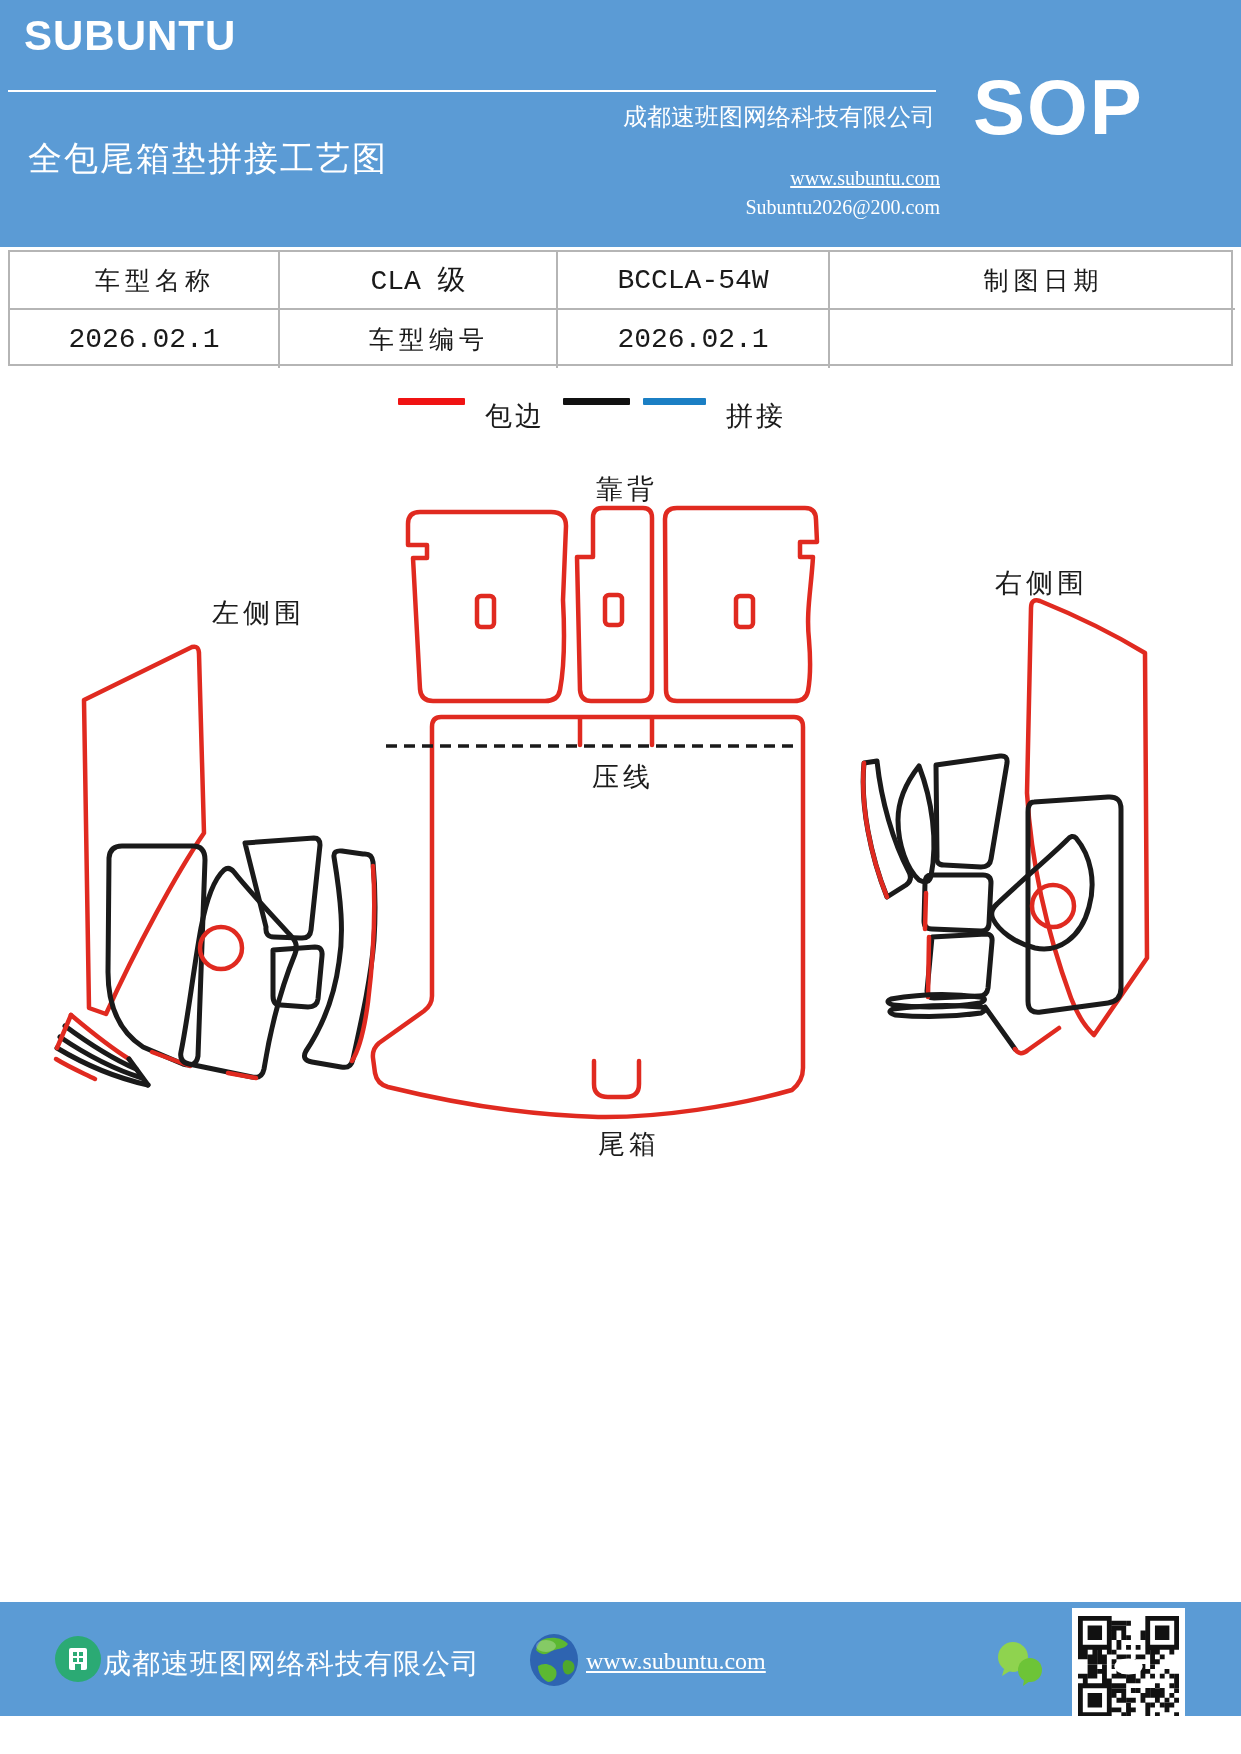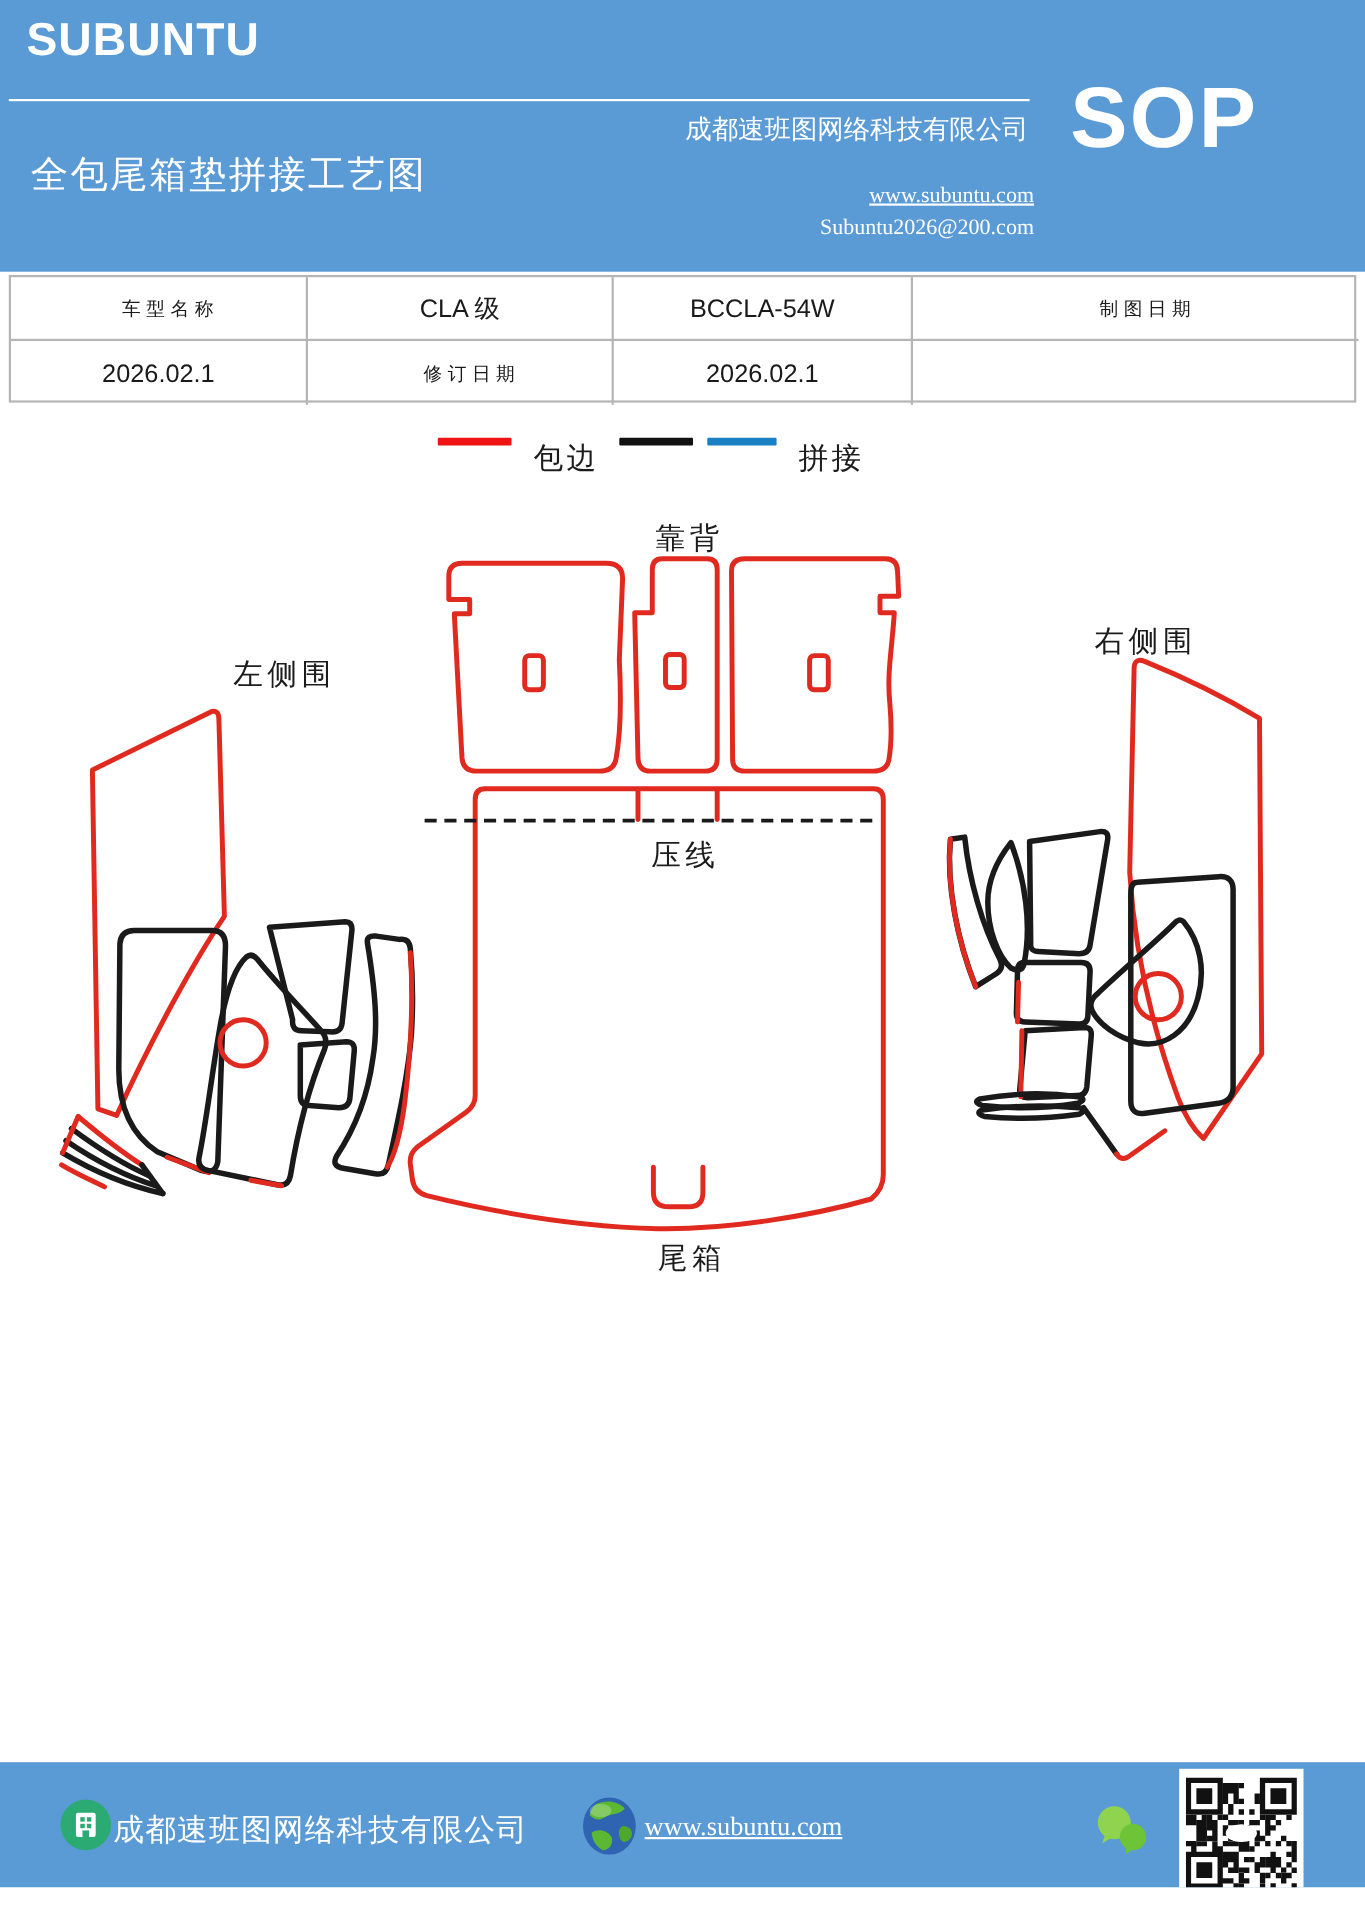--- a/index.html
+++ b/index.html
@@ -18,22 +18,22 @@
             font-family:"Liberation Serif",serif;}
   .sop{position:absolute;left:973px;top:62px;font-size:78px;font-weight:700;letter-spacing:2px;text-align:right;}
   
   .info{position:absolute;left:8px;top:250px;width:1225px;height:116px;
         display:grid;grid-template-columns:270px 278px 272px 405px;grid-template-rows:58px 58px;
         border:2px solid #B5B5B5;box-sizing:border-box;background:#fff;}
   .cell{border-right:2px solid #B5B5B5;border-bottom:2px solid #B5B5B5;
         display:flex;align-items:center;justify-content:center;color:#1a1a1a;box-sizing:border-box;}
   .cell:nth-child(4n){border-right:none;}
   .cell:nth-child(n+5){border-bottom:none;}
-  .t-label{font-size:17px;letter-spacing:5px;padding-left:22px;}
-  .t-value{font-size:23px;letter-spacing:0;}
+  .t-label{font-size:25px;letter-spacing:5px;padding-left:22px;}
+  .t-value{font-size:28px;letter-spacing:0;font-family:Liberation Mono, monospace;}
   
   .legend{position:absolute;left:398px;top:398px;display:flex;align-items:flex-start;color:#1c1c1c;}
   .sw{display:inline-block;height:7px;border-radius:1px;}
   .sw.red{width:67px;background:#F01313;}
   .sw.black{width:67px;background:#111;}
   .sw.blue{width:63px;background:#1B7FC4;}
   .lg-label{font-size:27px;margin:0 18px 0 20px;letter-spacing:3px;}
   .gap12{width:13px;}
   
   .diagram{position:absolute;left:0;top:0;width:1241px;height:1754px;pointer-events:none;}
@@ -67,21 +67,21 @@
     <div class="hdr-mail">Subuntu2026@200.com</div>
     <div class="sop">SOP</div>
   </div>
 
   <div class="info">
     <div class="cell t-label">车型名称</div>
     <div class="cell t-value">CLA 级</div>
     <div class="cell t-value">BCCLA-54W</div>
     <div class="cell t-label">制图日期</div>
     <div class="cell t-value">2026.02.1</div>
-    <div class="cell t-label">修订日期</div>
+    <div class="cell t-label">车型编号</div>
     <div class="cell t-value">2026.02.1</div>
   </div>
 
   <div class="legend">
     <span class="sw red"></span>
     <span class="lg-label">包边</span>
     <span class="sw black"></span>
     <span class="gap12"></span>
     <span class="sw blue"></span>
     <span class="lg-label">拼接</span>

